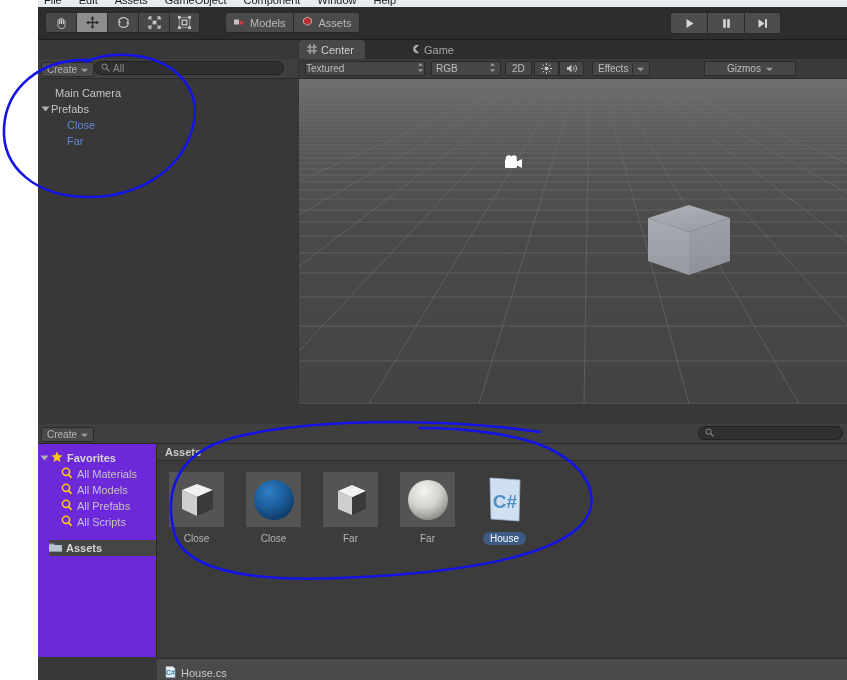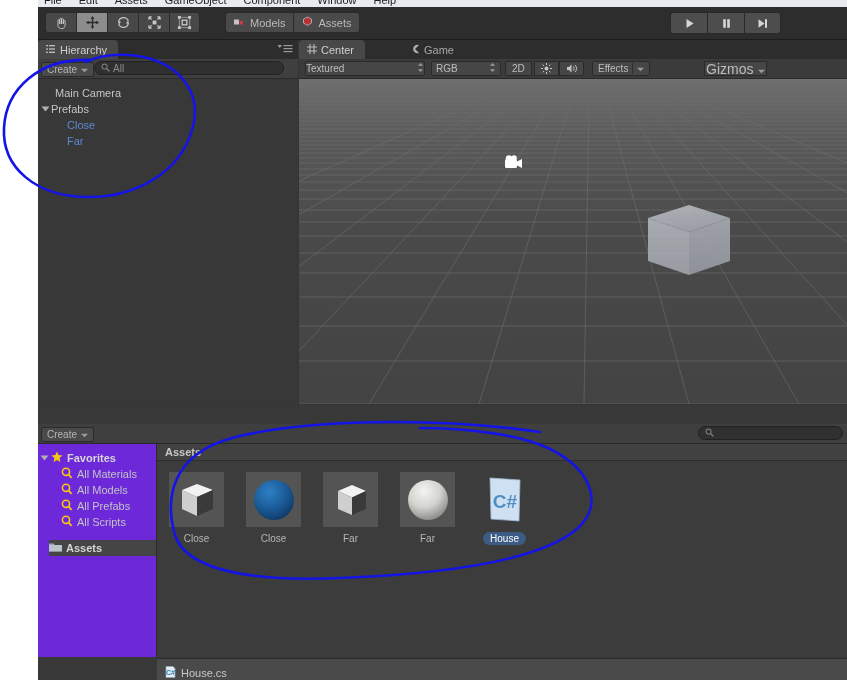--- a/index.html
+++ b/index.html
@@ -261,43 +261,20 @@
         <div class="play-btn">
           <svg width="13" height="13" viewBox="0 0 13 13">
             <path d="M2.5 2.2 L8.5 6.5 L2.5 10.8 Z" fill="#d6d6d6"></path>
             <rect x="9" y="2.2" width="2" height="8.6" fill="#d6d6d6"></rect>
           </svg>
         </div>
       </div>
     </div>
 
     <div class="panel" id="hierarchy">
-      <div class="tabrow">
-        <div class="tab active" style="left:0;">
-          <span>
-            <svg width="10" height="10" viewBox="0 0 10 10">
-              <rect x="0" y="1" width="2" height="1.4" fill="#b9b9b9"></rect>
-              <rect x="3" y="1" width="6" height="1.4" fill="#b9b9b9"></rect>
-              <rect x="0" y="4.3" width="2" height="1.4" fill="#b9b9b9"></rect>
-              <rect x="3" y="4.3" width="6" height="1.4" fill="#b9b9b9"></rect>
-              <rect x="0" y="7.6" width="2" height="1.4" fill="#b9b9b9"></rect>
-              <rect x="3" y="7.6" width="6" height="1.4" fill="#b9b9b9"></rect>
-            </svg>
-          </span>
-          <span>Hierarchy</span>
-        </div>
-        <div style="position:absolute; right:5px; top:4px; display:flex; align-items:center; gap:2px;">
-          <svg width="16" height="10" viewBox="0 0 16 10">
-            <path d="M0.5 1 L5 1 L2.75 4 Z" fill="#9a9a9a"></path>
-            <rect x="6.5" y="1" width="9" height="1.2" fill="#9a9a9a"></rect>
-            <rect x="6.5" y="4" width="9" height="1.2" fill="#9a9a9a"></rect>
-            <rect x="6.5" y="7" width="9" height="1.2" fill="#9a9a9a"></rect>
-          </svg>
-        </div>
-      </div>
 
       <div class="subbar" style="top:19px; background:#3f3f3f;">
         <div class="mini-btn">
           <span>Create</span>
           <span>
             <svg width="7" height="5" viewBox="0 0 7 5">
                 <path d="M0 0.8 L3.5 4.3 L7 0.8 Z" fill="#9a9a9a"></path>
               </svg>
           </span>
         </div>
@@ -383,21 +360,21 @@
         </div>
         <div style="position:absolute; left:293px; top:2px; height:15px; padding:0 5px; background:#464646; border:1px solid #2a2a2a; border-radius:2px; display:flex; align-items:center; gap:4px; font-size:10px; color:#bdbdbd; box-sizing:border-box;">
           <span>Effects</span>
           <span style="width:1px;height:11px;background:#2f2f2f;"></span>
           <span>
             <svg width="7" height="5" viewBox="0 0 7 5">
                 <path d="M0 0.8 L3.5 4.3 L7 0.8 Z" fill="#9a9a9a"></path>
               </svg>
           </span>
         </div>
-        <div style="position:absolute; left:405px; top:2px; height:15px; padding:0 1px; background:#464646; border:1px solid #2a2a2a; border-radius:0; display:flex; align-items:center; gap:5px; font-size:14px; color:#bdbdbd; box-sizing:border-box;">
+        <div style="position:absolute; left:405px; top:2px; height:15px; padding:0 22px; background:#464646; border:1px solid #2a2a2a; border-radius:0; display:flex; align-items:center; gap:5px; font-size:10px; color:#bdbdbd; box-sizing:border-box;">
           <span>Gizmos</span>
           <span>
             <svg width="7" height="5" viewBox="0 0 7 5">
                 <path d="M0 0.8 L3.5 4.3 L7 0.8 Z" fill="#9a9a9a"></path>
               </svg>
           </span>
         </div>
         <div class="search-field gizmo-search">
           <span>
             <svg width="9" height="9" viewBox="0 0 9 9">

